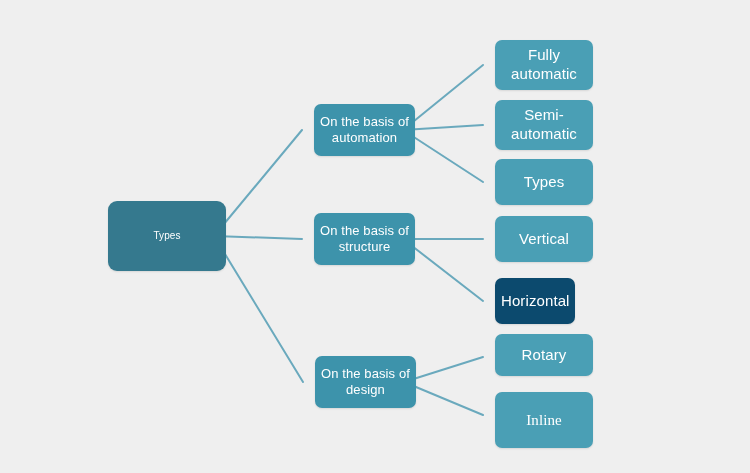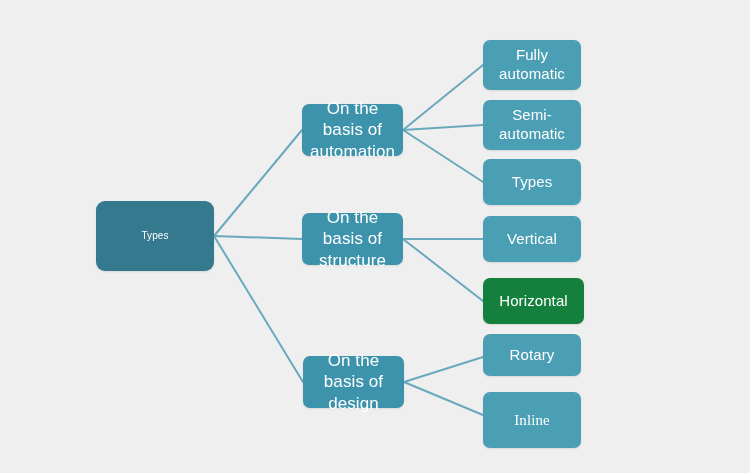--- a/index.html
+++ b/index.html
@@ -35,29 +35,30 @@
     align-items: center;
     justify-content: center;
     text-align: center;
     color: #ffffff;
     border-radius: 7px;
     line-height: 1.26;
     letter-spacing: 0.1px;
     box-shadow: 0 1px 2px rgba(0,0,0,0.10);
     padding: 2px 6px;
     z-index: 2;
+    margin-left: 12px;
   }
   .node-root {
     background: #35798e;
     font-size: 10px;
     border-radius: 9px;
   }
   .node-branch {
     background: #3d93ab;
-    font-size: 17px;
+    font-size: 13px;
   }
   .node-leaf {
     background: #4a9fb5;
     font-size: 15px;
   }
   .node-label {
     display: block;
     width: 100%;
   }
 </style>
@@ -99,21 +100,21 @@
   <div class="node node-leaf" id="node-leaf-0-1" style="left: 483px; top: 100px; width: 98px; height: 50px; background: rgb(74, 159, 181);">
     <span class="node-label">Semi-automatic</span>
   </div>
   <div class="node node-leaf" id="node-leaf-0-2" style="left: 483px; top: 159px; width: 98px; height: 46px; background: rgb(74, 159, 181);">
     <span class="node-label">Types</span>
   </div>
 
   <div class="node node-leaf" id="node-leaf-1-0" style="left: 483px; top: 216px; width: 98px; height: 46px; background: rgb(74, 159, 181);">
     <span class="node-label">Vertical</span>
   </div>
-  <div class="node node-leaf" id="node-leaf-1-1" style="left: 483px; top: 278px; width: 101px; height: 46px; background: #15803d;">
+  <div class="node node-leaf" id="node-leaf-1-1" style="left: 483px; top: 278px; width: 80px; height: 46px; background: #0c4a6e;">
     <span class="node-label">Horizontal</span>
   </div>
 
   <div class="node node-leaf" id="node-leaf-2-0" style="left: 483px; top: 334px; width: 98px; height: 42px; background: rgb(74, 159, 181);">
     <span class="node-label">Rotary</span>
   </div>
   <div class="node node-leaf" id="node-leaf-2-1" style="left: 483px; top: 392px; width: 98px; height: 56px; background: rgb(74, 159, 181); font-family: Liberation Serif, serif;">
     <span class="node-label">Inline</span>
   </div>
 

